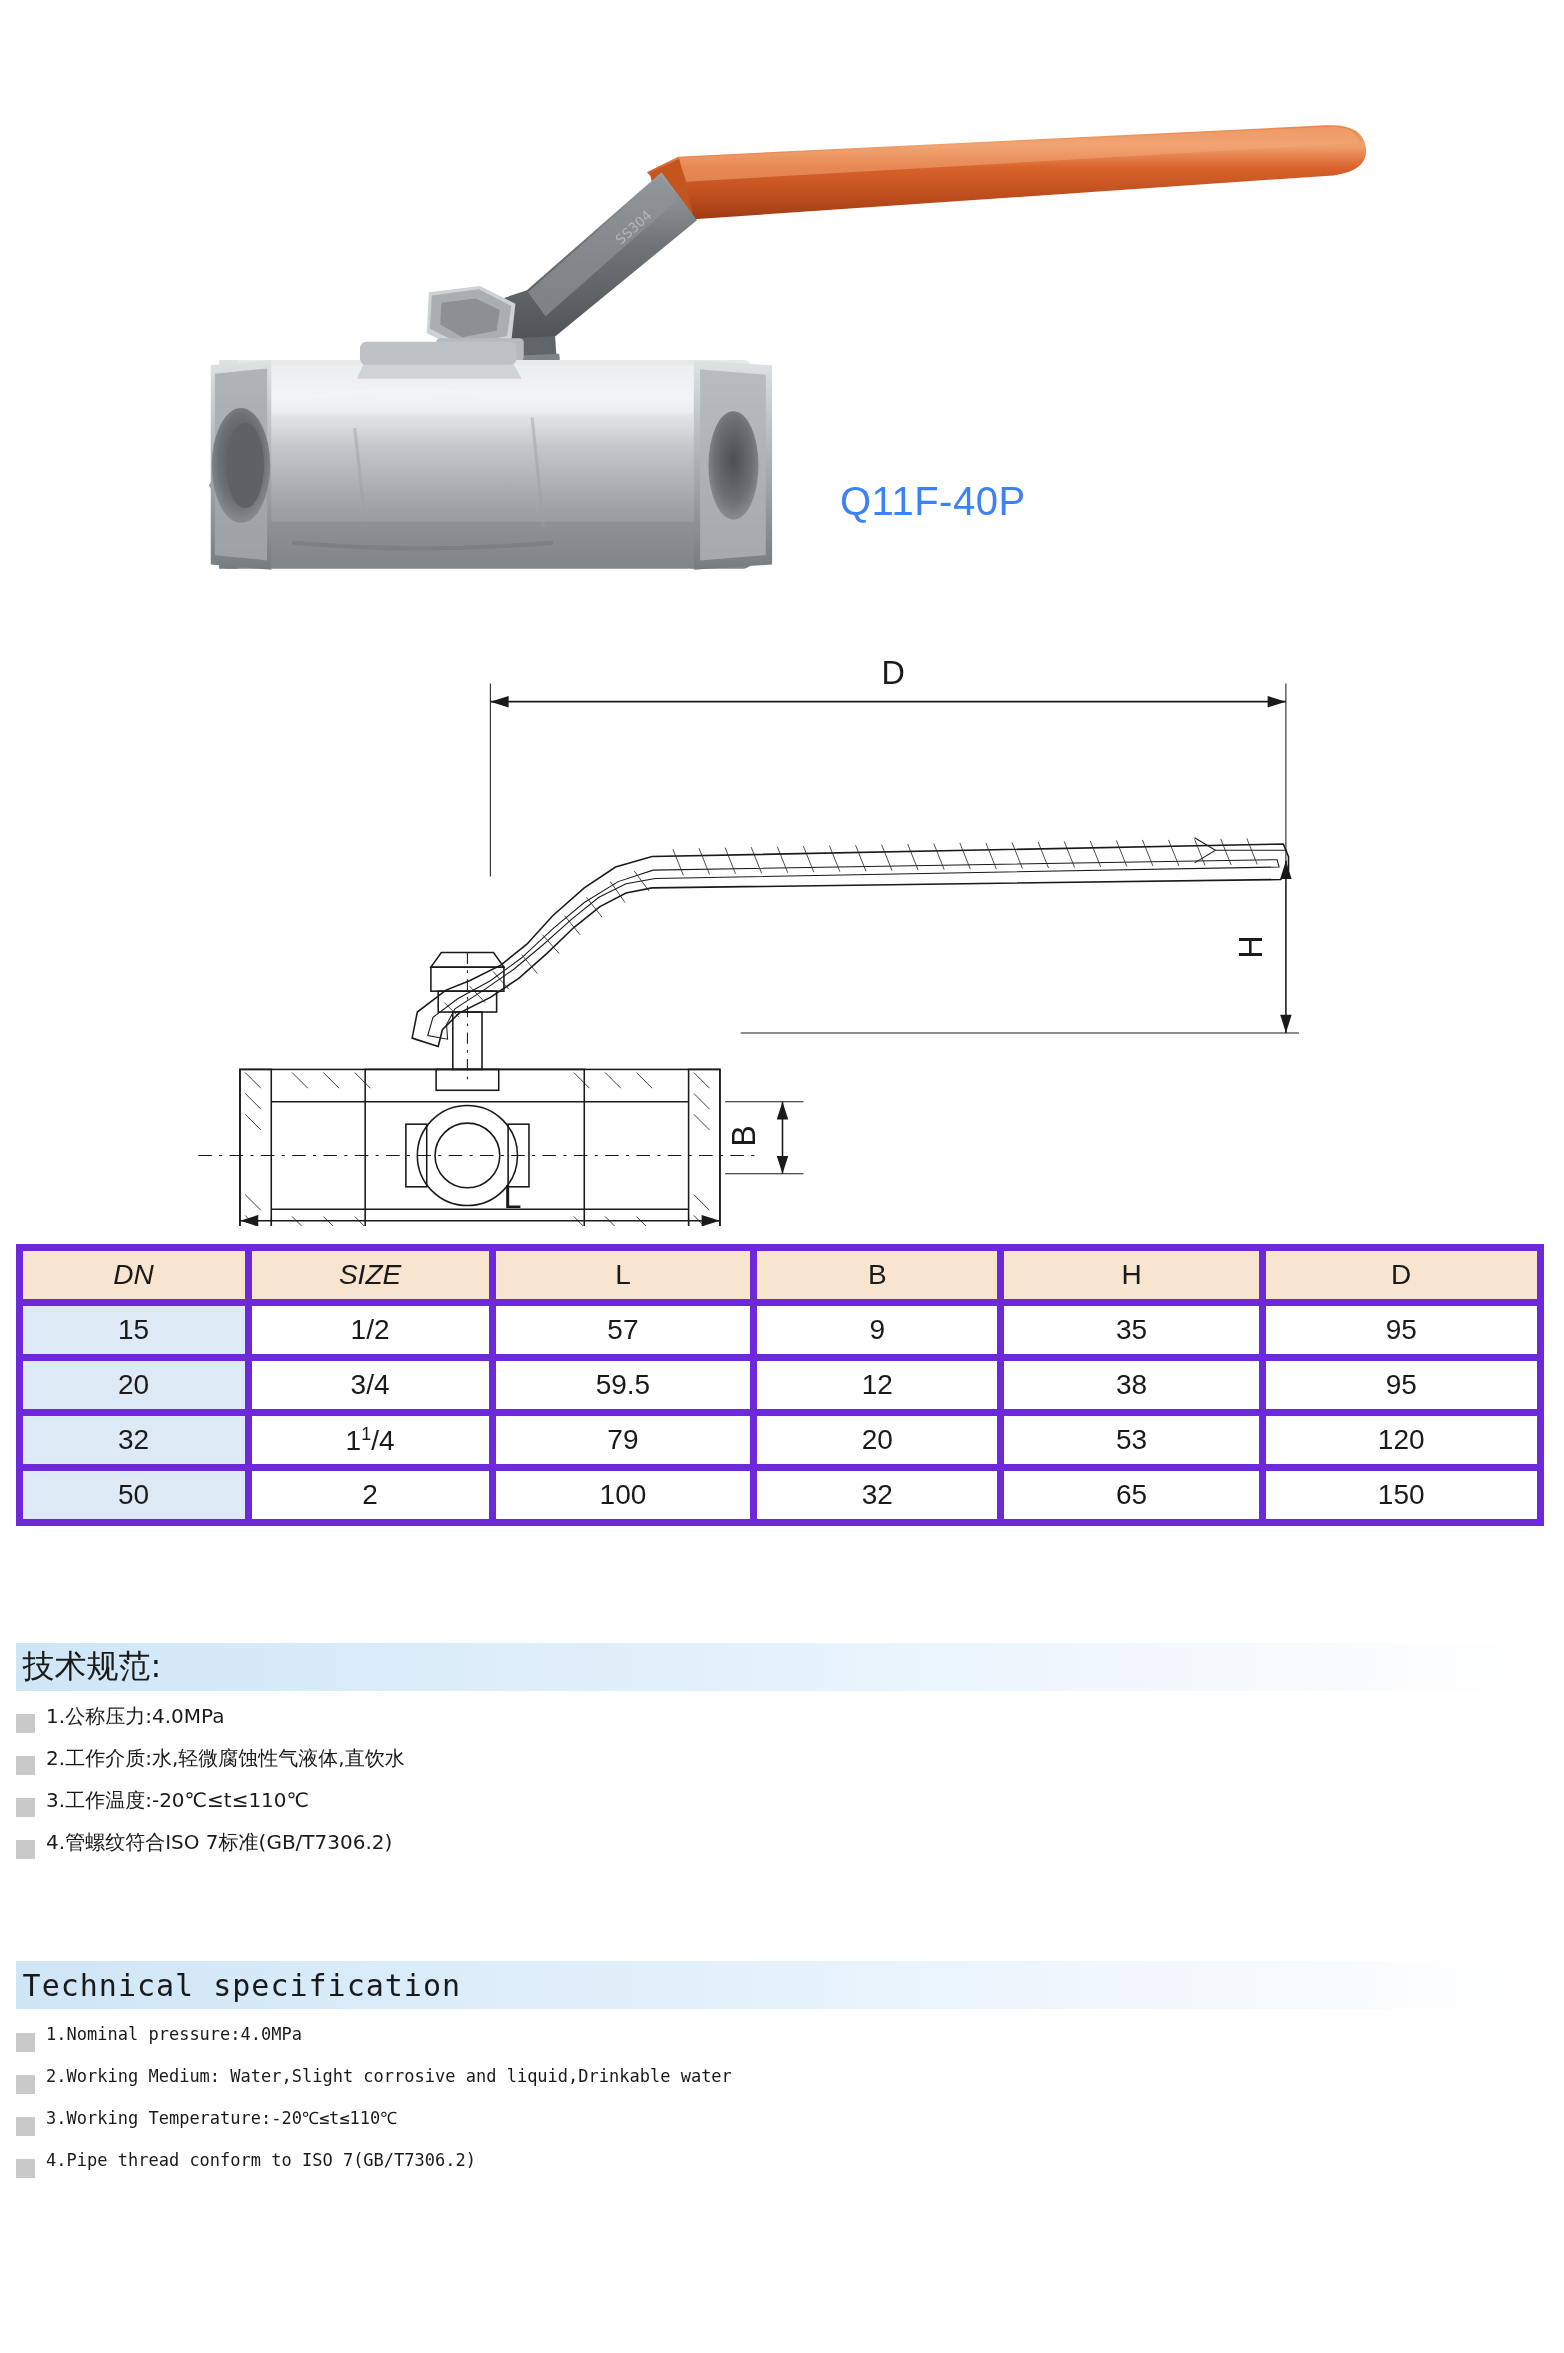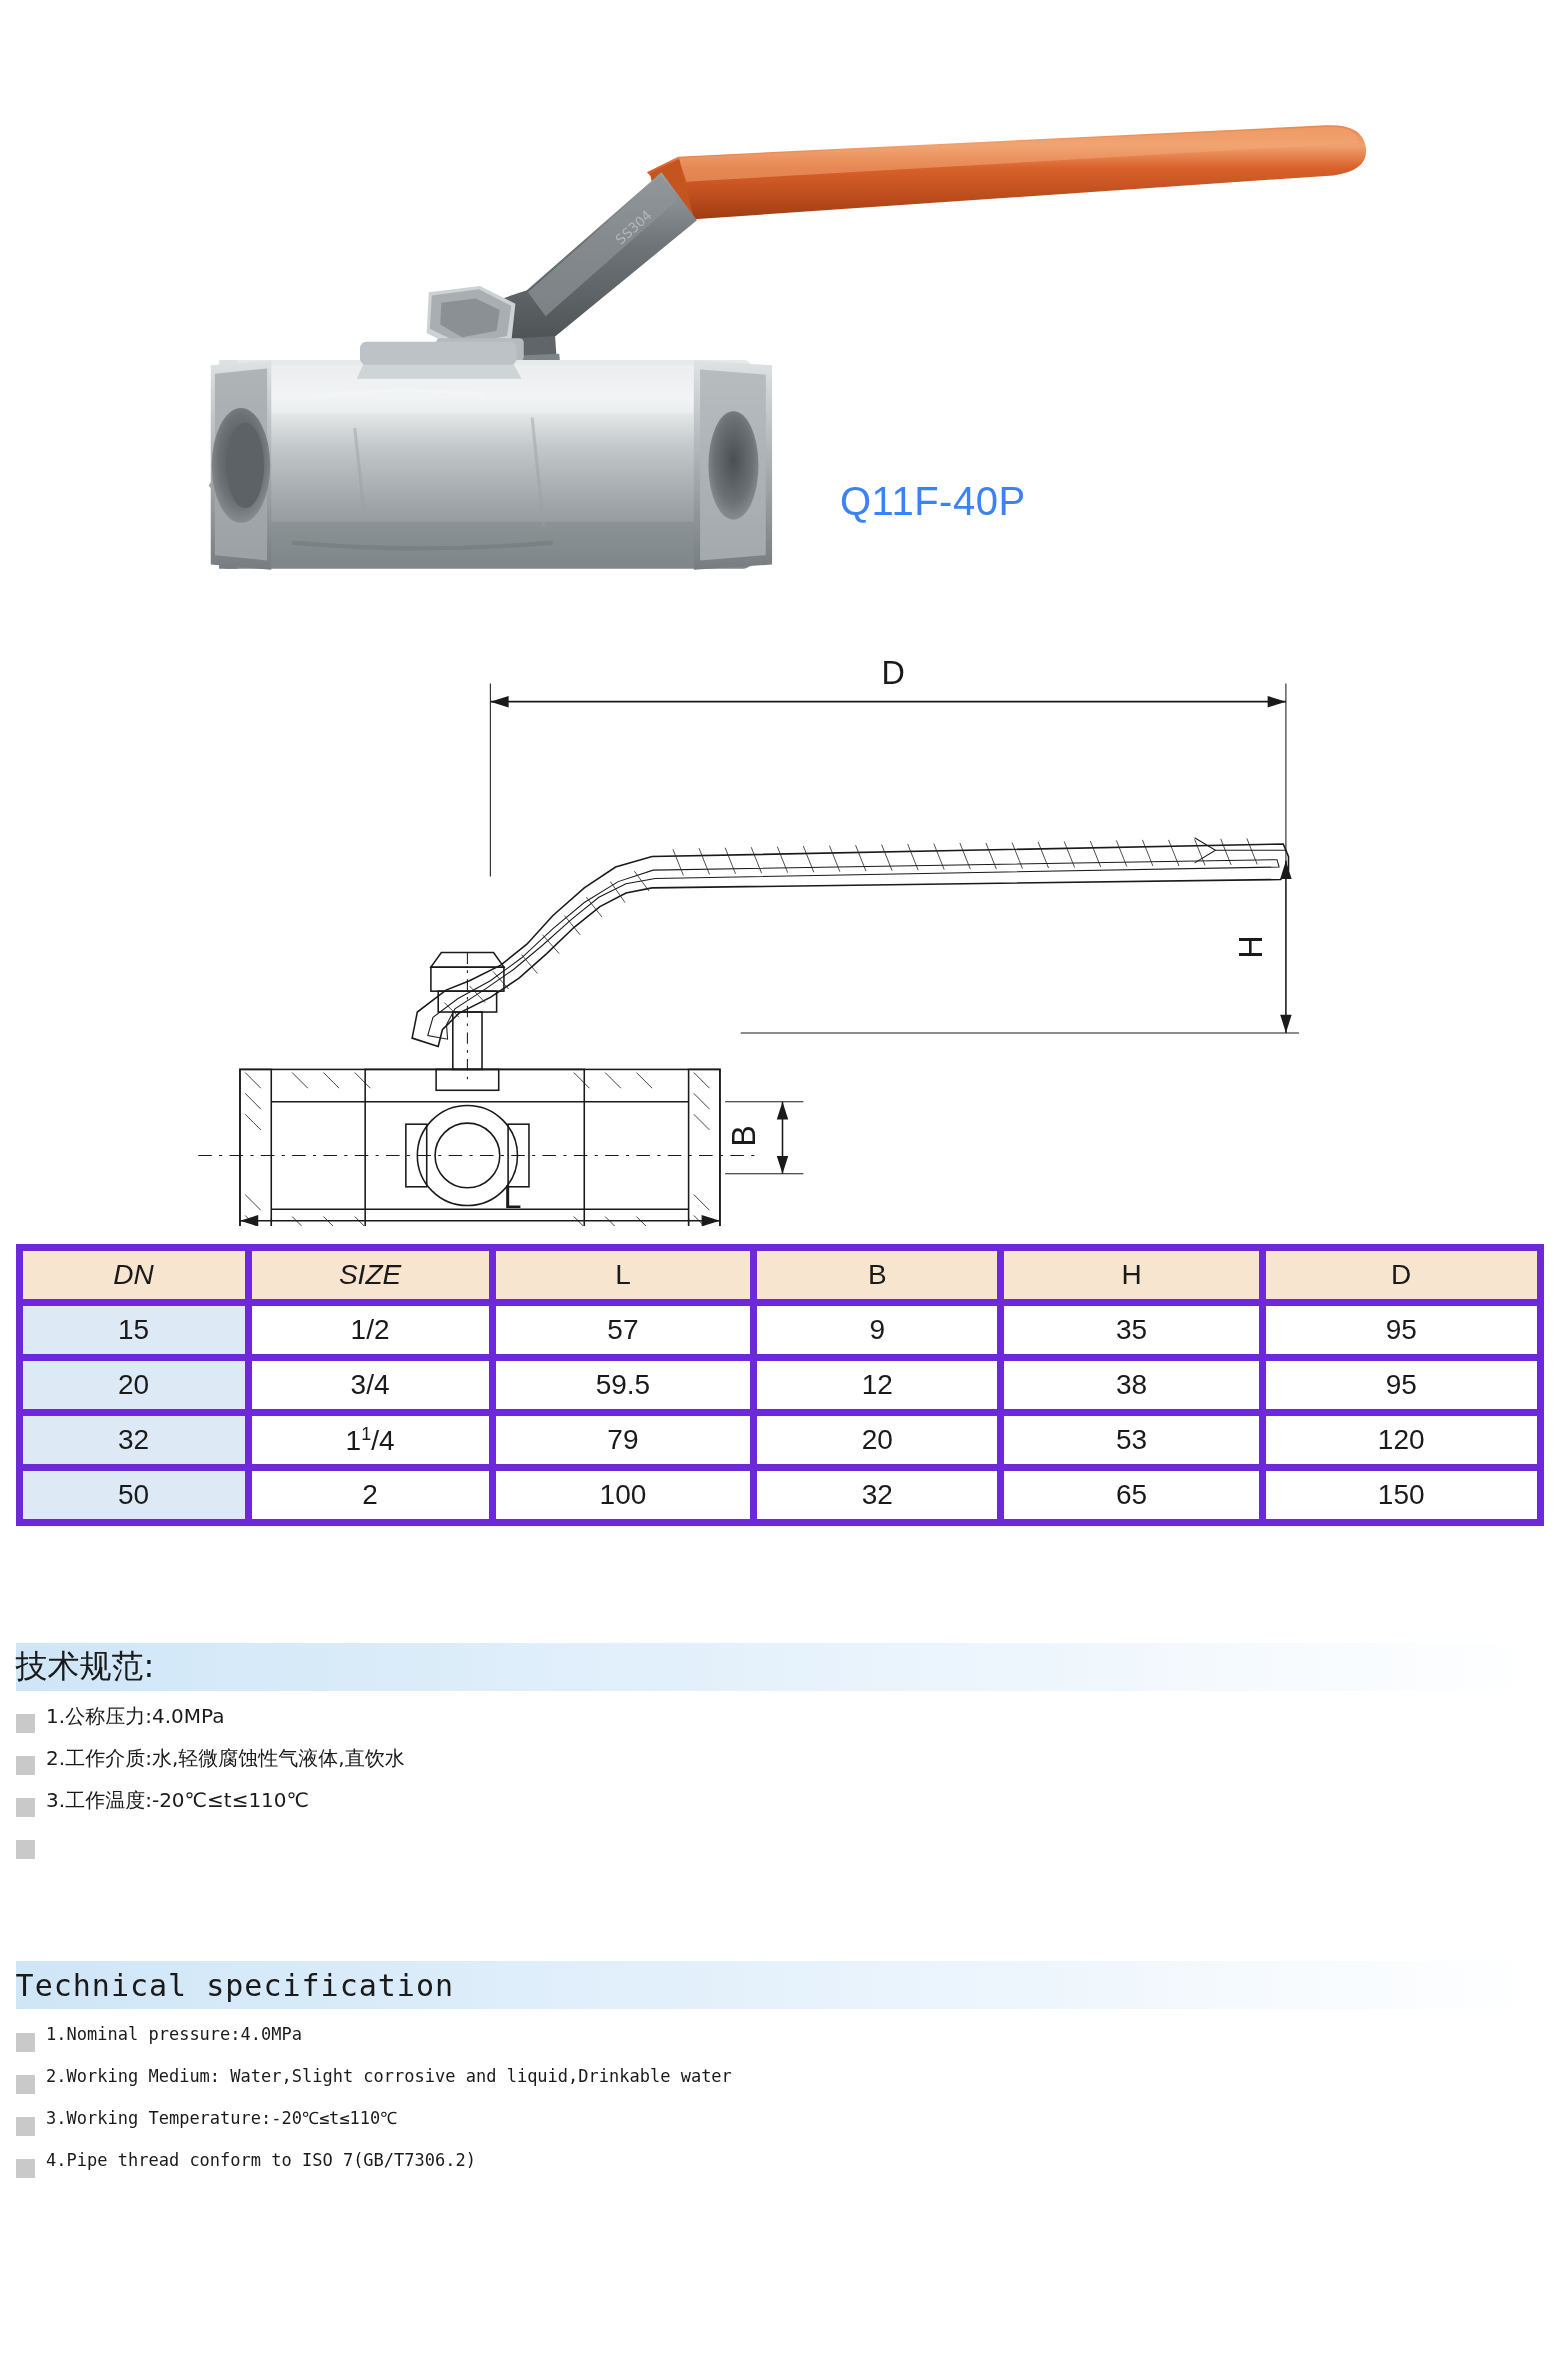--- a/index.html
+++ b/index.html
@@ -52,21 +52,21 @@
   .frac { font-size:28px; }
   .frac sup { font-size:18px; vertical-align:super; }
 
   
   .section-bar {
     position:absolute; left:15.6px; width:1528px; height:48px;
     background: linear-gradient(to right, #cfe6f7 0%, #e8f3fc 55%, #ffffff 100%);
     display:flex; align-items:center;
   }
   .section-bar .title {
-    padding-left:0;
+    padding-left:7px;
     font-size:32px; color:#1a1a1a;
     font-family:"DejaVu Sans", sans-serif;
   }
   .section-bar.latin .title {
     font-family:"DejaVu Sans Mono", monospace;
     letter-spacing:1px;
     font-size:30px;
   }
   #bar-cn { top:1643px; }
   #bar-en { top:1961px; }
@@ -387,20 +387,21 @@
     <div class="bullet-row">
       <span class="bullet-box"></span>
       <span class="bullet-text">2.工作介质:水,轻微腐蚀性气液体,直饮水</span>
     </div>
     <div class="bullet-row">
       <span class="bullet-box"></span>
       <span class="bullet-text">3.工作温度:-20℃≤t≤110℃</span>
     </div>
     <div class="bullet-row">
       <span class="bullet-box"></span>
+      <span class="bullet-text">4.管螺纹符合ISO 7标准(GB/T7306.2)</span>
     </div>
   </div>
 
   <div class="section-bar latin" id="bar-en">
     <span class="title">Technical specification</span>
   </div>
   <div class="bullet-list" id="list-en">
     <div class="bullet-row">
       <span class="bullet-box"></span>
       <span class="bullet-text">1.Nominal pressure:4.0MPa</span>

